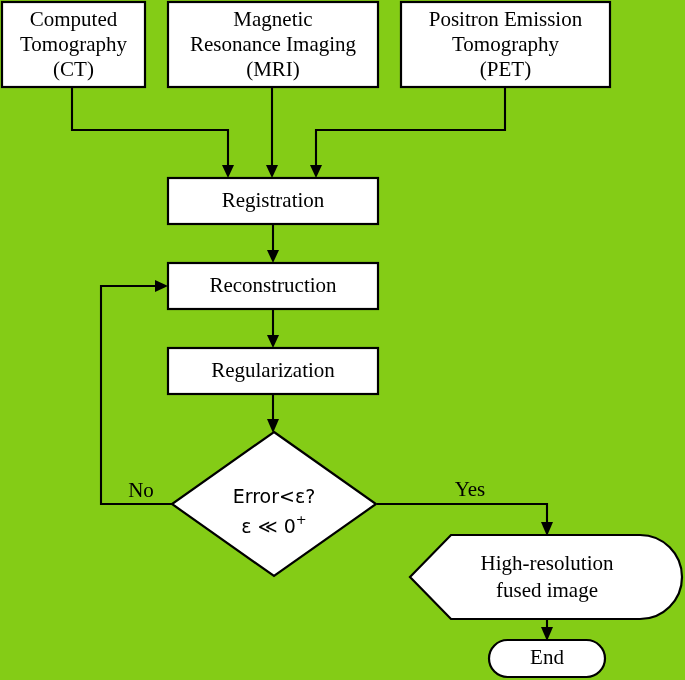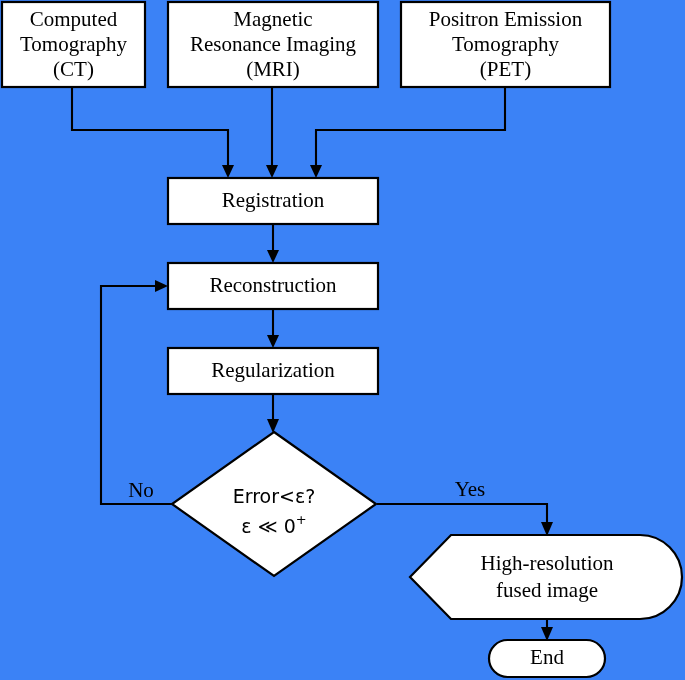--- a/index.html
+++ b/index.html
@@ -4,21 +4,21 @@
 <style>
   html, body {
     margin: 0;
     padding: 0;
     background: #ffffff;
   }
   #flowchart-root {
     position: relative;
     width: 685px;
     height: 680px;
-    background: #3b82f6;
+    background: #84cc16;
     font-family: "Liberation Serif", "DejaVu Serif", serif;
     overflow: hidden;
   }
   svg#flow-svg {
     position: absolute;
     left: 0;
     top: 0;
     width: 685px;
     height: 680px;
     display: block;

